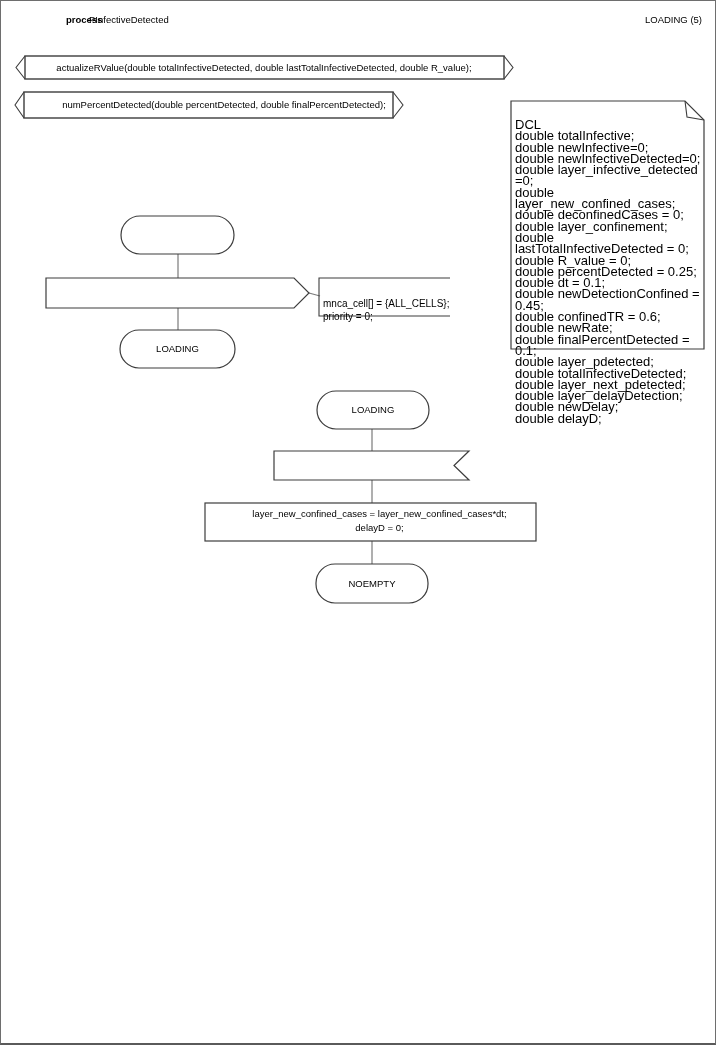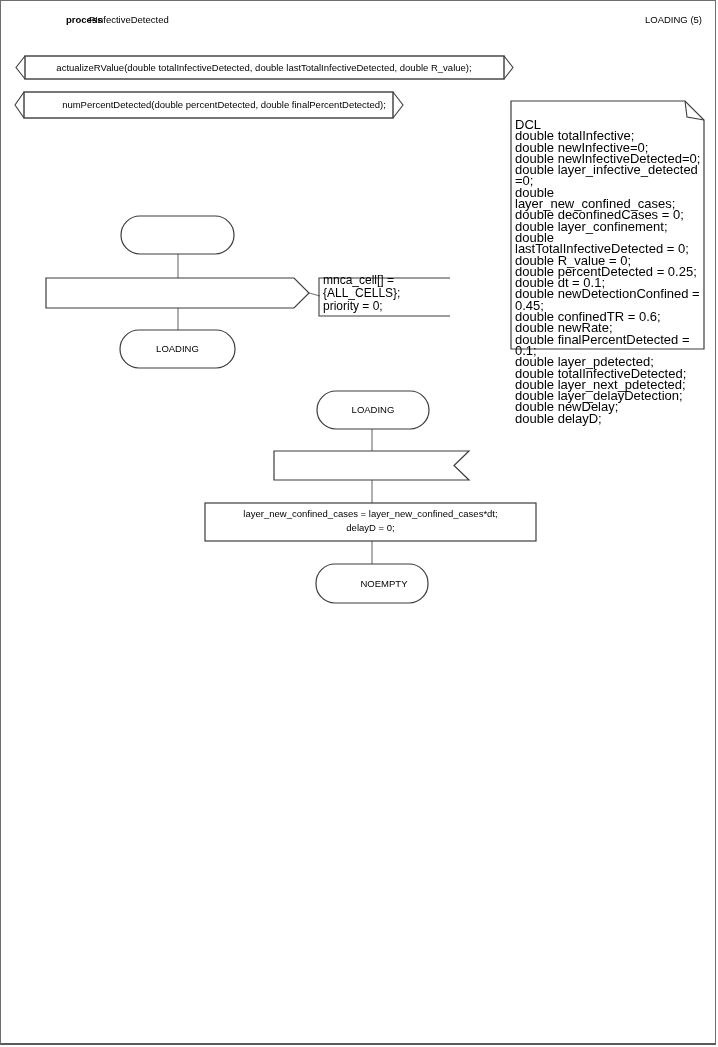--- a/index.html
+++ b/index.html
@@ -16,26 +16,26 @@
   svg.canvas{position:absolute;left:0;top:0;}
   .lbl{position:absolute;font-size:9.5px;white-space:nowrap;}
   .center{text-align:center;}
   .hdr{font-size:9.5px;}
   .hdr.bold{font-weight:bold;}
   .dcl-text{
     position:absolute;left:514px;top:106px;width:186px;
     font-size:13px;line-height:11.3px;white-space:pre-line;margin-top:12px;
   }
   .comment-text{
-    position:absolute;left:322px;top:273px;width:127px;
-    font-size:12px;line-height:13px;white-space:pre-line;
+    position:absolute;left:322px;top:296px;width:127px;
+    font-size:10px;line-height:13px;white-space:pre-line;
   }
   .task-text{
     position:absolute;left:204px;top:506px;width:331px;
-    font-size:9.5px;line-height:13.5px;white-space:pre-line;text-align:center;
+    font-size:9.5px;line-height:13.5px;white-space:pre-line;text-align:center;padding-left:9px;
   }
 </style>
 </head>
 <body>
 
 <div class="page">
 
   <div class="lbl hdr bold" style="left:25px;top:13px;margin-left:40px;">process</div>
   <div class="lbl hdr" style="left:88px;top:13px;text-align:center;">PInfectiveDetected</div>
   <div class="lbl hdr" style="right:13px;top:13px;">LOADING (5)</div>
@@ -117,15 +117,15 @@
 priority = 0;</div>
 
   <div class="lbl center" style="left:119px;top:329px;width:115px;line-height:38px;">LOADING</div>
 
   <div class="lbl center" style="left:316px;top:390px;width:112px;line-height:38px;">LOADING</div>
 
 
   <div class="task-text">layer_new_confined_cases = layer_new_confined_cases*dt;
 delayD = 0;</div>
 
-  <div class="lbl center" style="left:315px;top:563px;width:112px;line-height:39px;padding-left:12px;">NOEMPTY</div>
+  <div class="lbl center" style="left:315px;top:563px;width:112px;line-height:39px;">NOEMPTY</div>
 
 </div>
 
 </body></html>

